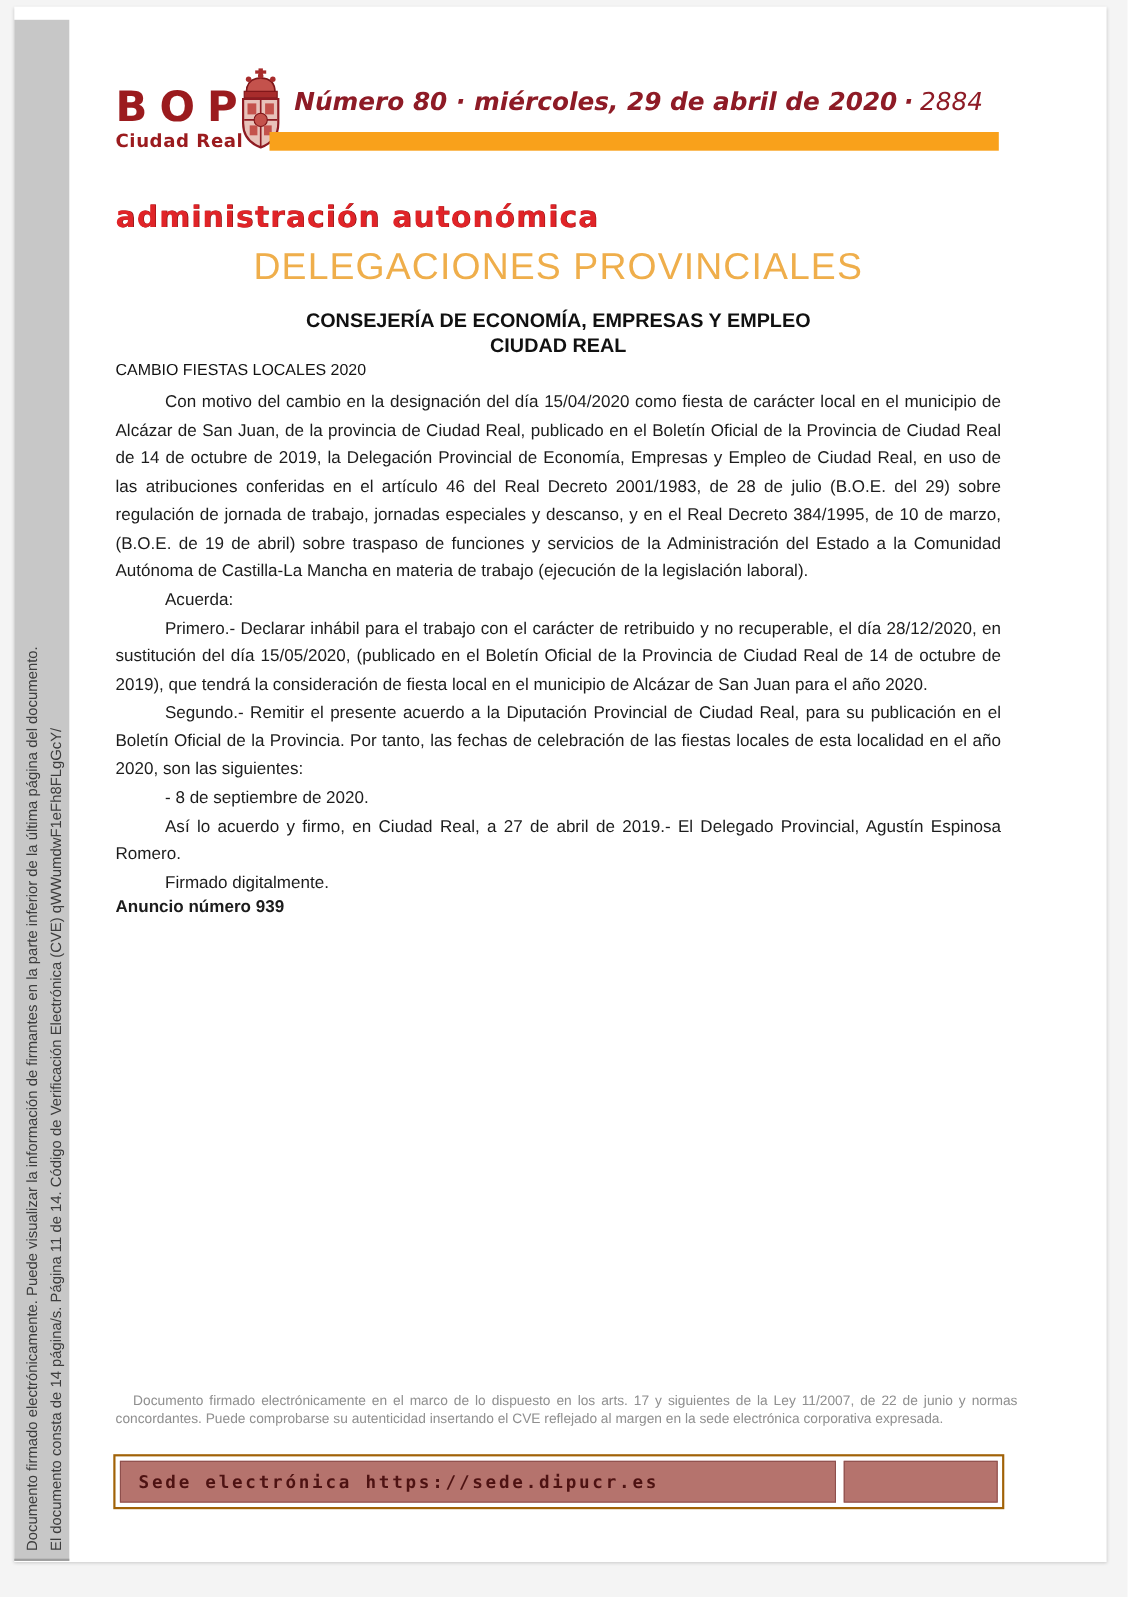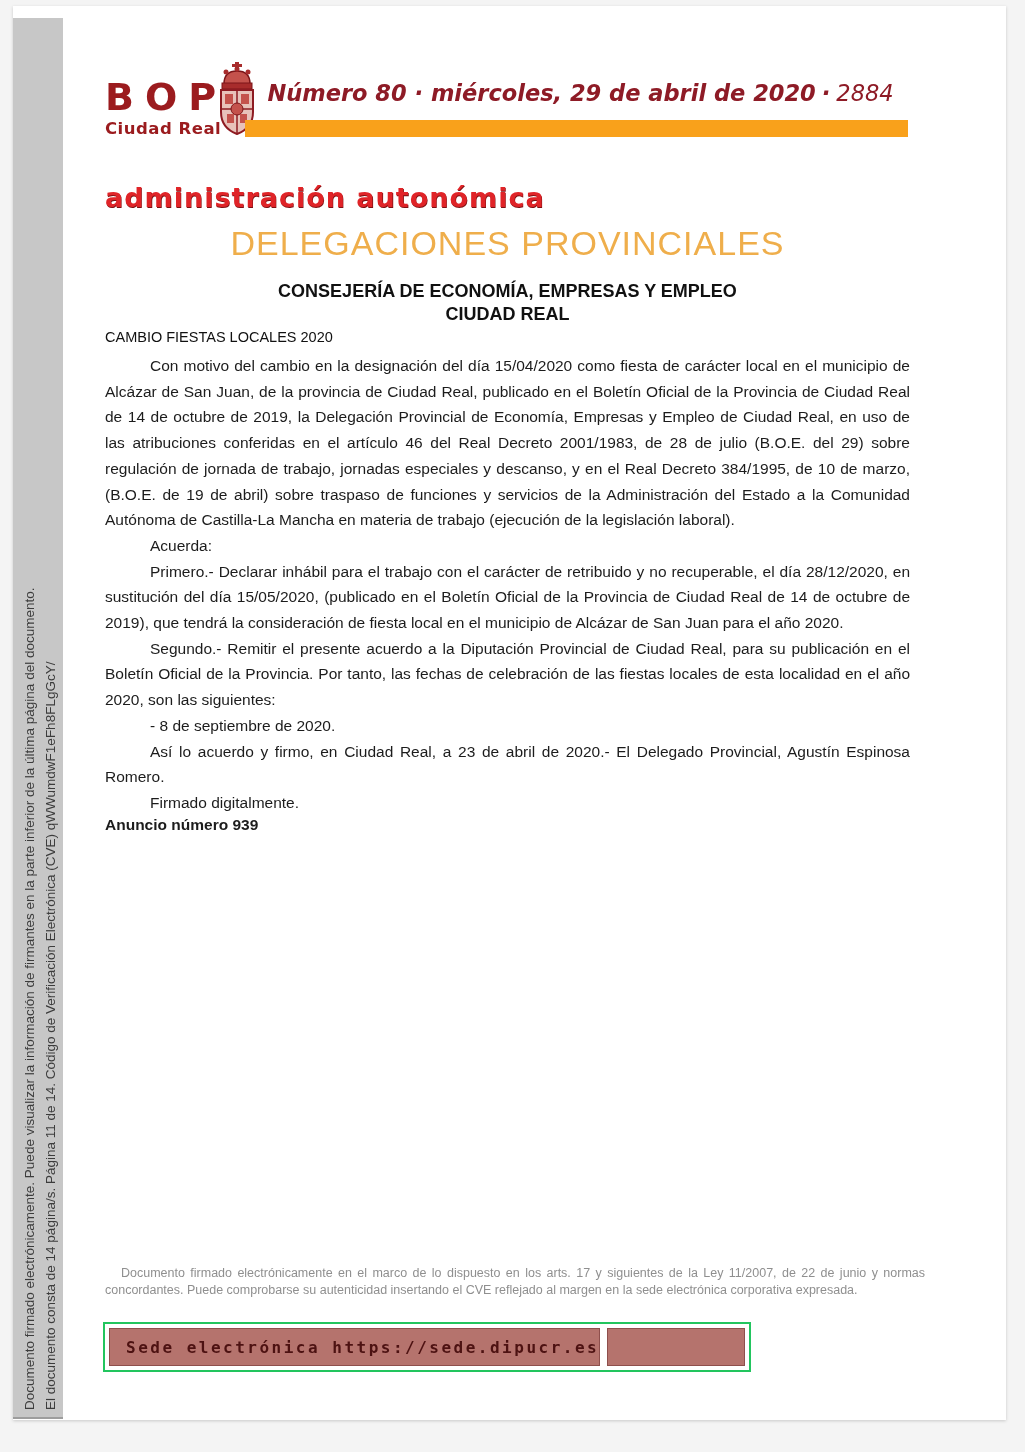--- a/index.html
+++ b/index.html
@@ -97,23 +97,23 @@
     font-weight:bold; font-size:15.5px; color:#1c1c1c;
   }
   
   .disclaimer {
     position:absolute; left:92px; top:1259px; width:820px;
     font-size:12.5px; line-height:17px;
     color:#8f8f8f;
     text-align:justify; text-indent:16px;
   }
   .sede-banner {
-    position:absolute; left:90px; top:1316px; width:648px; height:50px;
+    position:absolute; left:90px; top:1316px; width:810px; height:50px;
     box-sizing:border-box;
-    border:2px solid #22c55e;
+    border:2px solid #a16207;
     background:#ffffff;
     padding:4px;
     display:flex; gap:7px;
   }
   .sede-box {
     background:#b5736d;
     border:1px solid #8e4f4c;
     box-sizing:border-box;
   }
   .sede-main {
@@ -175,21 +175,21 @@
     <div class="org-title">CONSEJERÍA DE ECONOMÍA, EMPRESAS Y EMPLEO</div>
     <div class="loc-title">CIUDAD REAL</div>
     <div class="subject-title">CAMBIO FIESTAS LOCALES 2020</div>
 
     <div class="doc-body">
         <p class="para">Con motivo del cambio en la designación del día 15/04/2020 como fiesta de carácter local en el municipio de Alcázar de San Juan, de la provincia de Ciudad Real, publicado en el Boletín Oficial de la Provincia de Ciudad Real de 14 de octubre de 2019, la Delegación Provincial de Economía, Empresas y Empleo de Ciudad Real, en uso de las atribuciones conferidas en el artículo 46 del Real Decreto 2001/1983, de 28 de julio (B.O.E. del 29) sobre regulación de jornada de trabajo, jornadas especiales y descanso, y en el Real Decreto 384/1995, de 10 de marzo, (B.O.E. de 19 de abril) sobre traspaso de funciones y servicios de la Administración del Estado a la Comunidad Autónoma de Castilla-La Mancha en materia de trabajo (ejecución de la legislación laboral).</p>
         <p class="para">Acuerda:</p>
         <p class="para">Primero.- Declarar inhábil para el trabajo con el carácter de retribuido y no recuperable, el día 28/12/2020, en sustitución del día 15/05/2020, (publicado en el Boletín Oficial de la Provincia de Ciudad Real de 14 de octubre de 2019), que tendrá la consideración de fiesta local en el municipio de Alcázar de San Juan para el año 2020.</p>
         <p class="para">Segundo.- Remitir el presente acuerdo a la Diputación Provincial de Ciudad Real, para su publicación en el Boletín Oficial de la Provincia. Por tanto, las fechas de celebración de las fiestas locales de esta localidad en el año 2020, son las siguientes:</p>
         <p class="para">- 8 de septiembre de 2020.</p>
-        <p class="para">Así lo acuerdo y firmo, en Ciudad Real, a 23 de abril de 2020.- El Delegado Provincial, Agustín Espinosa Romero.</p>
+        <p class="para">Así lo acuerdo y firmo, en Ciudad Real, a 27 de abril de 2019.- El Delegado Provincial, Agustín Espinosa Romero.</p>
         <p class="para">Firmado digitalmente.</p>
       </div>
 
     <div class="announcement">Anuncio número 939</div>
   </div>
 
   <div class="disclaimer">Documento firmado electrónicamente en el marco de lo dispuesto en los arts. 17 y siguientes de la Ley 11/2007, de 22 de junio y normas concordantes. Puede comprobarse su autenticidad insertando el CVE reflejado al margen en la sede electrónica corporativa expresada.</div>
 
   <div class="sede-banner">
     <div class="sede-box sede-main">

